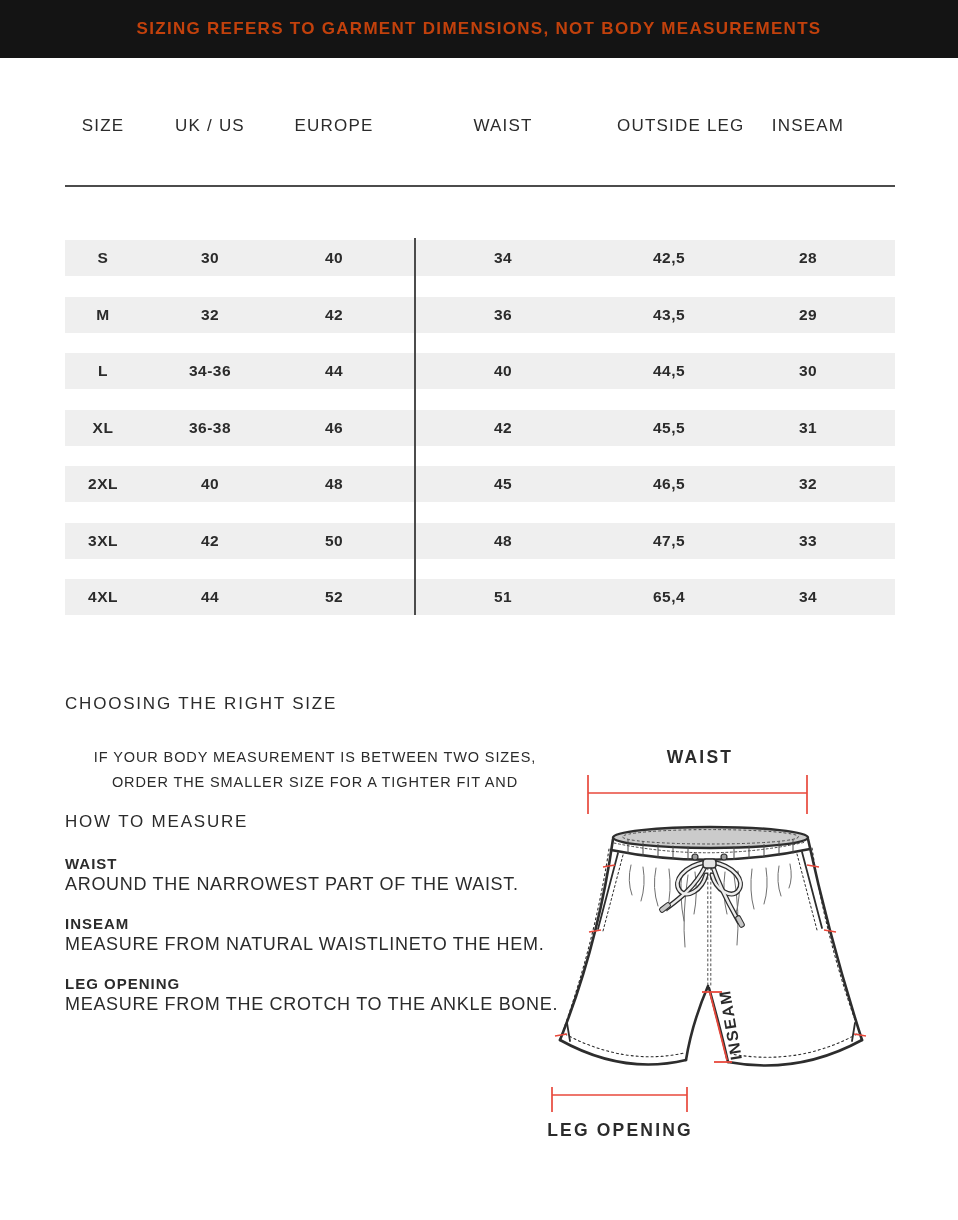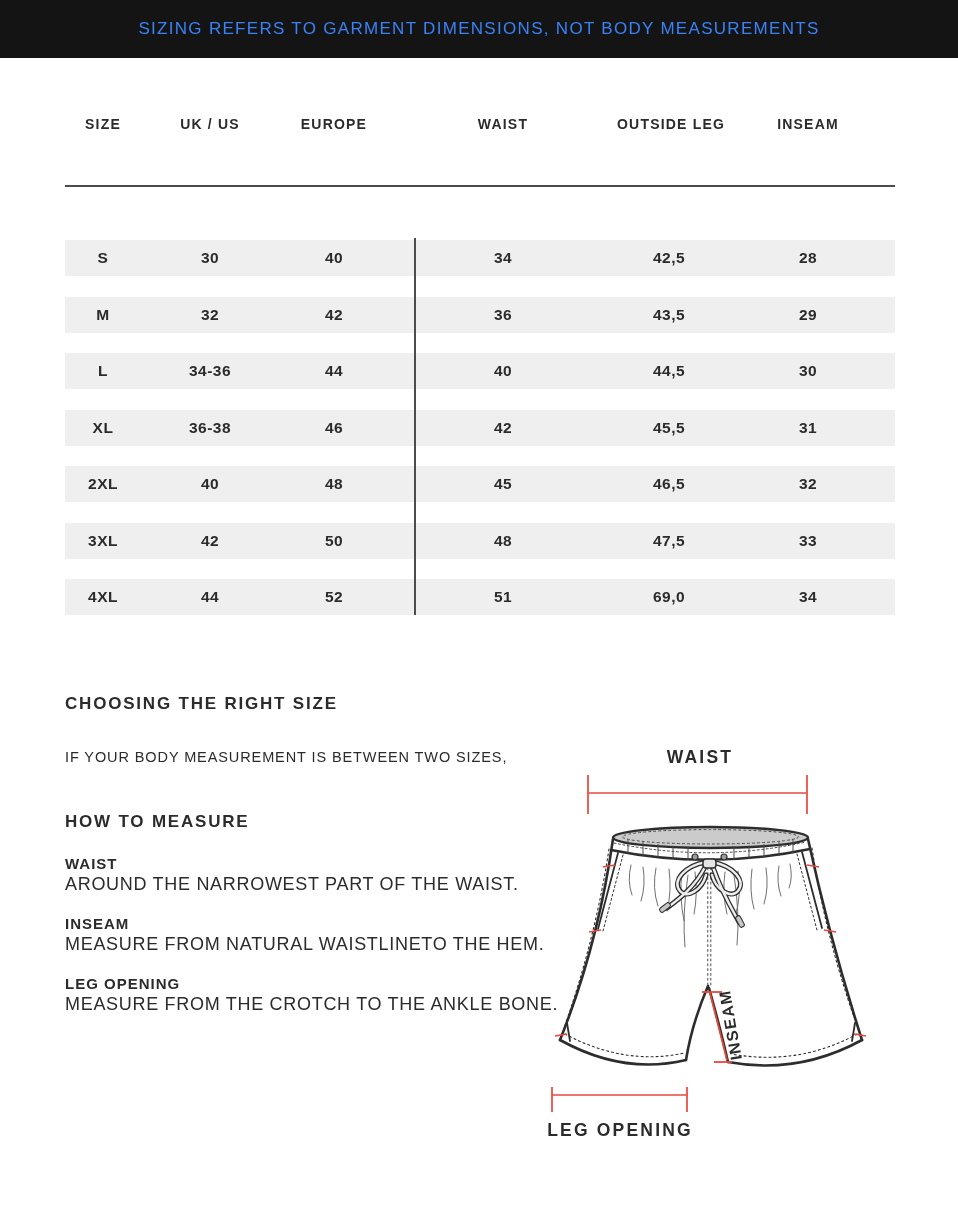--- a/index.html
+++ b/index.html
@@ -3,37 +3,37 @@
 <meta charset="utf-8">
 <style>
   * { margin:0; padding:0; box-sizing:border-box; }
   html,body { width:958px; height:1220px; background:#ffffff; overflow:hidden;
               font-family:"Liberation Sans", sans-serif; color:#2b2b2b; }
   body { position:relative; }
 
   
   .banner { position:absolute; left:0; top:0; width:958px; height:58px;
             background:#141414; display:flex; align-items:center; justify-content:center; }
-  .banner span { color:#3b82f6; font-size:17px; font-weight:400; letter-spacing:1.3px; white-space:nowrap; }
+  .banner span { color:#c2410c; font-size:17px; font-weight:700; letter-spacing:1.3px; white-space:nowrap; }
 
   
   .thead { position:absolute; left:65px; top:116px; width:830px; display:grid;
            grid-template-columns:76px 138px 110px 228px 104px 174px; }
-  .th { text-align:center; font-size:14px; font-weight:700; letter-spacing:1.2px; white-space:nowrap; }
+  .th { text-align:center; font-size:17px; font-weight:400; letter-spacing:1.2px; white-space:nowrap; }
   .rule { position:absolute; left:65px; top:185px; width:830px; height:0; border-top:2px solid #4c4c4c; }
   .rows { position:absolute; left:65px; top:240px; width:830px; }
   .row { display:grid; grid-template-columns:76px 138px 110px 228px 104px 174px;
          height:36px; margin-bottom:20.5px; background:#efefef; align-items:center; }
   .cell { text-align:center; font-size:15.5px; font-weight:700; letter-spacing:.5px; white-space:nowrap; }
   .vdivider { position:absolute; left:414px; top:238px; width:1.5px; height:377px; background:#4c4c4c; }
 
   
   .choosing { position:absolute; left:65px; top:694px; width:500px; }
-  .h2 { font-size:17px; font-weight:700; letter-spacing:1.8px; line-height:20px; white-space:nowrap; }
-  .para { margin-top:31px; font-size:14.5px; letter-spacing:.9px; line-height:25px; }
+  .h2 { font-size:17px; font-weight:400; letter-spacing:1.8px; line-height:20px; white-space:nowrap; }
+  .para { margin-top:31px; font-size:14.5px; letter-spacing:.9px; line-height:25px;text-align:center; }
   .para span { display:block; white-space:nowrap; }
 
   .howto { position:absolute; left:65px; top:812px; width:500px; }
   .measure-item { margin-top:22px; }
   .measure-item + .measure-item { margin-top:20px; }
   .m-label { font-size:15px; font-weight:700; letter-spacing:1px; line-height:20px; white-space:nowrap; }
   .m-desc  { font-size:18px; letter-spacing:.7px; line-height:20px; white-space:nowrap; }
 
   
   .diagram { position:absolute; left:538px; top:735px; width:420px; height:440px; }
@@ -106,30 +106,31 @@
     <span class="cell">50</span>
     <span class="cell">48</span>
     <span class="cell">47,5</span>
     <span class="cell">33</span>
   </div>
   <div class="row">
     <span class="cell">4XL</span>
     <span class="cell">44</span>
     <span class="cell">52</span>
     <span class="cell">51</span>
-    <span class="cell">69,0</span>
+    <span class="cell">65,4</span>
     <span class="cell">34</span>
   </div>
 </div>
 <div class="vdivider"></div>
 
 <div class="choosing">
   <div class="h2">CHOOSING THE RIGHT SIZE</div>
   <div class="para">
     <span>IF YOUR BODY MEASUREMENT IS BETWEEN TWO SIZES,</span>
+    <span>ORDER THE SMALLER SIZE FOR A TIGHTER FIT AND</span>
   </div>
 </div>
 
 <div class="howto">
   <div class="h2">HOW TO MEASURE</div>
   <div class="measure-item">
     <div class="m-label">WAIST</div>
     <div class="m-desc">AROUND THE NARROWEST PART OF THE WAIST.</div>
   </div>
   <div class="measure-item">

